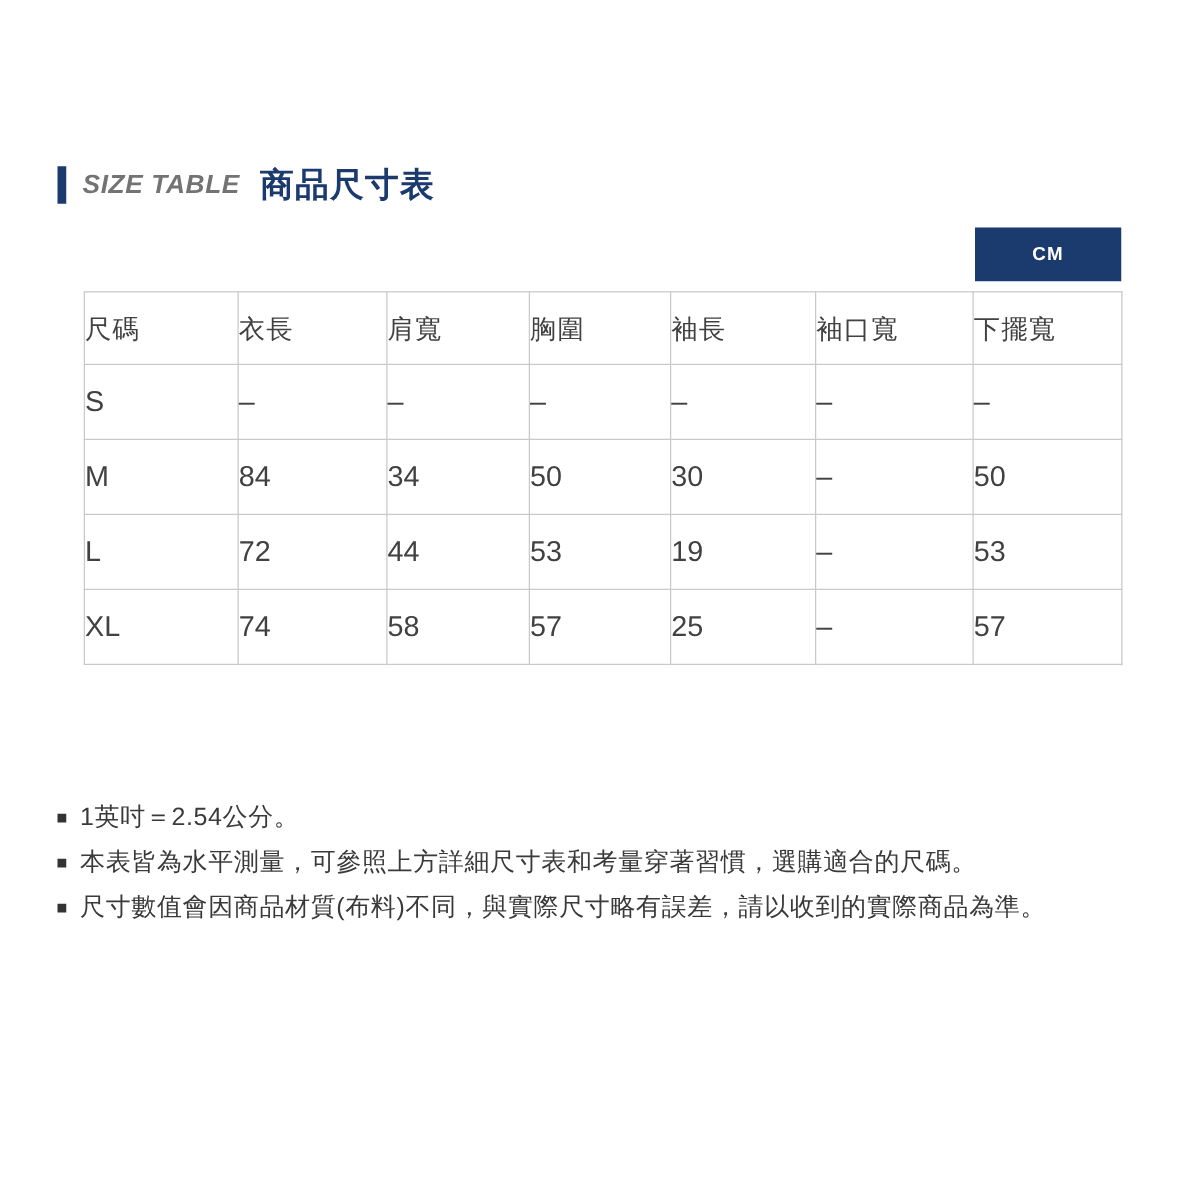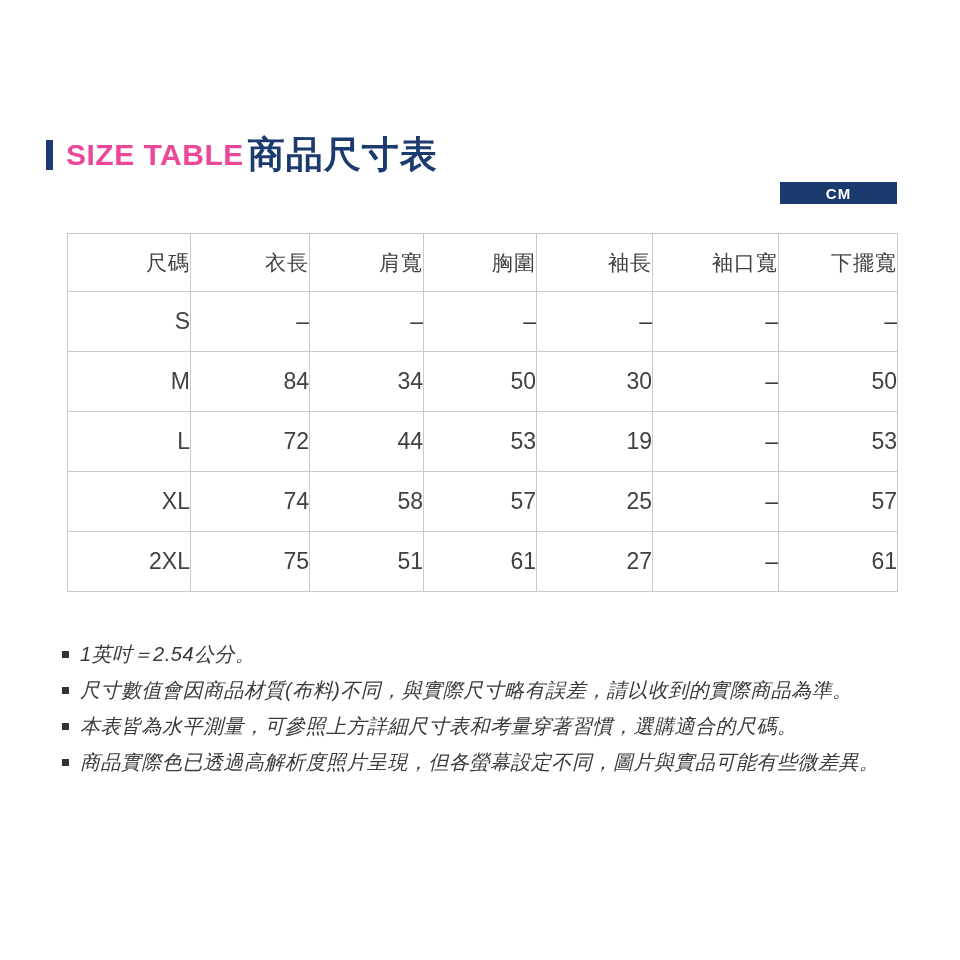--- a/index.html
+++ b/index.html
@@ -18,32 +18,33 @@
     position: absolute; left: 46px; top: 130px;
     display: flex; align-items: center;
   }
   .title-bar {
     display: inline-block;
     width: 7px; height: 30px;
     background: #1b3a6e;
     margin-right: 13px;
   }
   .title-en {
-    font-size: 30px; font-weight: bold; color: #ec4899;
+    font-size: 21px; font-weight: bold; color: #737373;
     letter-spacing: 0.5px;
+    font-style: italic;
   }
   .title-zh {
-    font-size: 37px; font-weight: bold; color: #1b3a6e;
-    margin-left: 4px; letter-spacing: 1px;
+    font-size: 27px; font-weight: bold; color: #1b3a6e;
+    margin-left: 16px; letter-spacing: 1px;
   }
 
   
   .cm-badge {
     position: absolute; left: 780px; top: 182px;
-    width: 117px; height: 22px;
+    width: 117px; height: 43px;
     background: #1b3a6e;
     color: #ffffff;
     font-size: 15px; font-weight: bold; letter-spacing: 1px;
     display: flex; align-items: center; justify-content: center;
   }
 
   
   table.size-table {
     position: absolute; left: 67px; top: 233px;
     width: 830px;
@@ -52,42 +53,41 @@
   }
   table.size-table col.c0 { width: 123px; }
   table.size-table col.c1 { width: 119px; }
   table.size-table col.c2 { width: 114px; }
   table.size-table col.c3 { width: 113px; }
   table.size-table col.c4 { width: 116px; }
   table.size-table col.c5 { width: 126px; }
   table.size-table col.c6 { width: 119px; }
   table.size-table th, table.size-table td {
     border: 1px solid #c9c9c9;
-    text-align: right;
+    text-align: left;
     vertical-align: middle;
     background: #ffffff;
     font-weight: normal;
     color: #414141;
   }
   table.size-table th {
     height: 58px;
     font-size: 21px;
     letter-spacing: 1px;
   }
   table.size-table td {
     height: 60px;
     font-size: 23px;
   }
 
   
   .notes {
-    position: absolute; left: 62px; top: 643px;
+    position: absolute; left: 46px; top: 643px;
     list-style: none;
     width: 880px;
-    font-style: italic;
   }
   .notes li {
     display: flex; align-items: flex-start;
     margin-bottom: 13px;
     font-size: 20px;
     line-height: 23px;
     color: #3a3a3a;
     letter-spacing: 0.5px;
   }
   .note-bullet {
@@ -162,44 +162,31 @@
       </tr>
       <tr>
         <td>XL</td>
         <td>74</td>
         <td>58</td>
         <td>57</td>
         <td>25</td>
         <td>–</td>
         <td>57</td>
       </tr>
-      <tr>
-        <td>2XL</td>
-        <td>75</td>
-        <td>51</td>
-        <td>61</td>
-        <td>27</td>
-        <td>–</td>
-        <td>61</td>
-      </tr>
     </tbody>
   </table>
 
   <ul class="notes">
     <li>
       <span class="note-bullet"></span>
       <span>1英吋＝2.54公分。</span>
     </li>
     <li>
       <span class="note-bullet"></span>
-      <span>尺寸數值會因商品材質(布料)不同，與實際尺寸略有誤差，請以收到的實際商品為準。</span>
-    </li>
-    <li>
-      <span class="note-bullet"></span>
       <span>本表皆為水平測量，可參照上方詳細尺寸表和考量穿著習慣，選購適合的尺碼。</span>
     </li>
     <li>
       <span class="note-bullet"></span>
-      <span>商品實際色已透過高解析度照片呈現，但各螢幕設定不同，圖片與實品可能有些微差異。</span>
+      <span>尺寸數值會因商品材質(布料)不同，與實際尺寸略有誤差，請以收到的實際商品為準。</span>
     </li>
   </ul>
 
 </div>
 
 </body></html>

